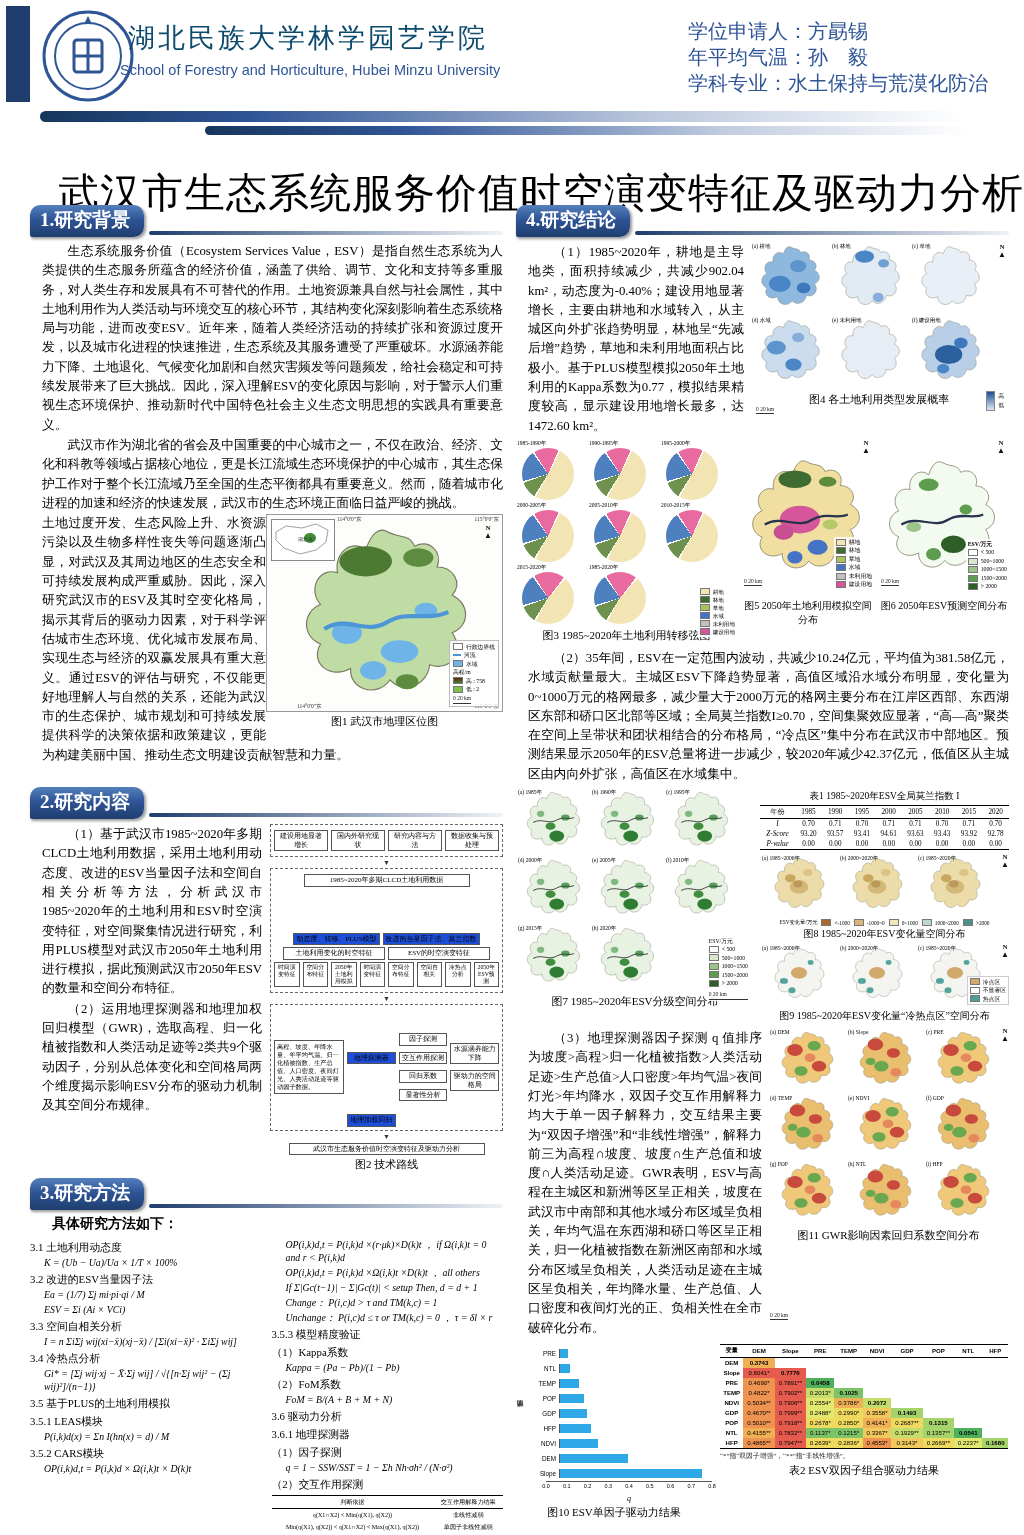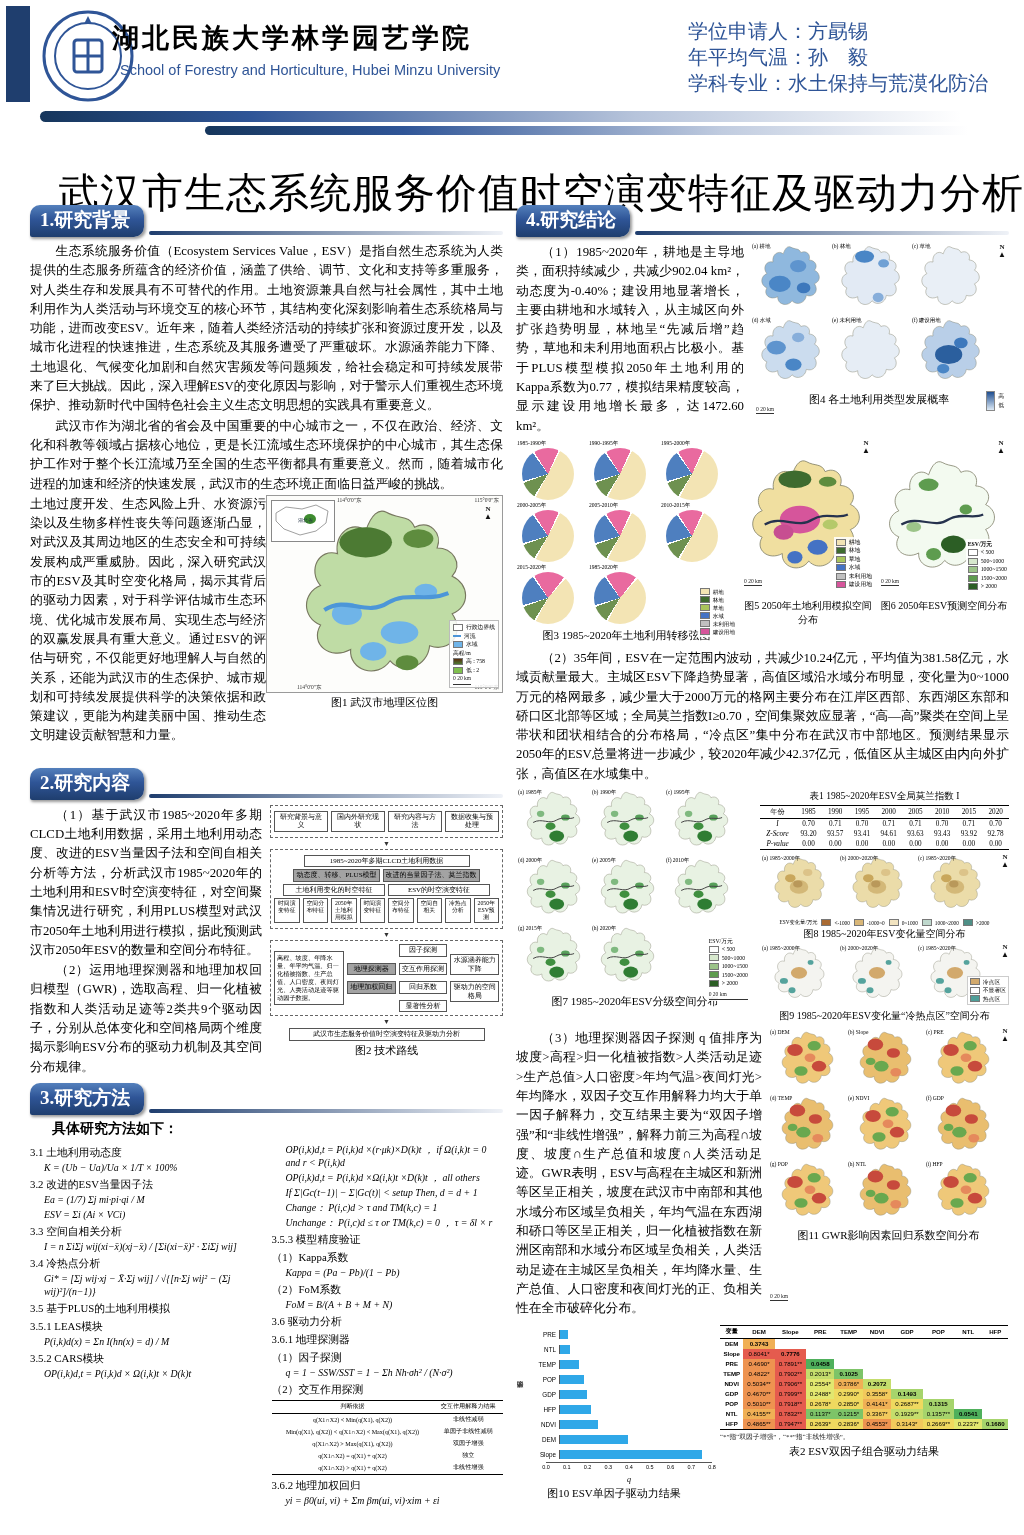--- a/index.html
+++ b/index.html
@@ -1,38 +1,38 @@
 <!DOCTYPE html>
 <html><head>
 <meta charset="utf-8">
 <style>
   html,body{margin:0;padding:0;background:#ffffff;}
   .page{position:relative;width:1024px;height:1535px;background:#fff;overflow:hidden;
         font-family:"Liberation Serif","DejaVu Serif",serif;color:#000;}
   
   .hdr-bar{position:absolute;left:6px;top:6px;width:24px;height:96px;background:#1F3E6E;}
   .logo{position:absolute;left:42px;top:10px;width:92px;height:92px;}
-  .uni-cn{position:absolute;left:112px;top:20px;font-size:27px;font-weight:bold;color:#000000;letter-spacing:3px;}
+  .uni-cn{position:absolute;left:128px;top:20px;font-size:27px;font-weight:normal;color:#0c4a6e;letter-spacing:3px;}
   .uni-en{position:absolute;left:120px;top:62px;font-size:14.5px;color:#2F5597;font-family:"Liberation Sans","DejaVu Sans",sans-serif;}
   .hdr-info{position:absolute;left:688px;top:18px;font-size:20px;color:#2F5597;line-height:26px;}
   .grad1{position:absolute;left:40px;top:111px;width:960px;height:11px;border-radius:6px;
          background:linear-gradient(90deg,#16365C 0%,#2F5597 22%,rgba(47,85,151,.35) 62%,rgba(47,85,151,0) 96%);}
   .grad2{position:absolute;left:205px;top:126px;width:795px;height:9px;border-radius:5px;
          background:linear-gradient(90deg,#16365C 0%,#2F5597 25%,rgba(47,85,151,.30) 65%,rgba(47,85,151,0) 96%);}
   .main-title{position:absolute;left:0;top:139px;width:100%;text-align:right;font-size:41px;font-weight:normal;letter-spacing:1px;}
   
   .col-left{position:absolute;left:30px;top:205px;width:473px;}
   .col-right{position:absolute;left:516px;top:205px;width:493px;}
   .sechead{display:flex;align-items:flex-end;margin:0 0 5px 0;}
   .badge{display:inline-block;padding:2px 14px 4px 10px;color:#fff;font-weight:bold;font-size:19px;
          background:linear-gradient(180deg,#5480BC 0%,#2F5597 45%,#1F3E6E 100%);
          border-radius:10px 10px 10px 2px;box-shadow:1.5px 2px 3px rgba(0,0,0,.4);}
   .rule{flex:1;height:4px;margin:0 0 2px 5px;border-radius:2px;
         background:linear-gradient(90deg,#1F3E6E,rgba(47,85,151,.08));}
-  .body{font-size:12.8px;line-height:19.3px;text-align:justify;text-indent:2em;margin:1px 0 0 0;}
+  .body{font-size:12.8px;line-height:19.3px;text-align:justify;text-indent:2em;margin:1px 0 0 12px;}
   .noindent{text-indent:0;}
   .cap{font-size:11px;text-align:center;margin-top:2px;}
   .smallcap{font-size:10px;text-align:center;margin-top:1px;}
   
   .fig1{float:right;width:237px;margin:0 0 2px 8px;position:relative;}
   .fig1 .mapbox{position:relative;width:235px;height:196px;border:1px solid #9a9a9a;background:#fdfdfb;}
   .axlab{position:absolute;font-size:5.5px;color:#333;}
   .f1-inset{position:absolute;left:4px;top:4px;width:62px;height:40px;border:1px solid #888;background:#fff;}
   .f1-inset-lab{position:absolute;left:26px;top:16px;font-size:5px;color:#234;}
   .f1-legend{position:absolute;right:3px;bottom:4px;font-size:5.8px;line-height:8.5px;background:rgba(255,255,255,.85);padding:2px 3px;border:0.5px solid #bbb;}
@@ -41,21 +41,21 @@
   .north{position:absolute;font-size:7px;font-weight:bold;text-align:center;line-height:7px;color:#111;}
   .north:after{content:"▲";display:block;font-size:8px;line-height:8px;}
   .scaletxt{position:absolute;font-size:5.5px;color:#222;border-bottom:1px solid #333;padding-bottom:1px;}
   
   .s2row{display:flex;gap:8px;}
   .s2text{width:232px;}
   .flow{width:233px;font-size:7px;}
   .fgroup{border:1px dashed #666;padding:3px;margin-bottom:3px;}
   .frow{display:flex;gap:3px;justify-content:center;margin:2px 0;}
   .fbox{border:1px solid #555;background:#fff;padding:1px 2px;text-align:center;line-height:8.5px;}
-  .fgray{background:#a3a3a3;}
+  .fgray{background:#1d4ed8;margin-top:44px;}
   .farrow{text-align:center;font-size:7px;line-height:7px;color:#333;margin:1px 0;}
   .leafbox{width:26px;font-size:5.8px;line-height:7px;padding:1px;}
   .flow-mid{display:flex;gap:3px;align-items:center;}
   .factors{width:64px;font-size:6.2px;line-height:8px;text-align:left;padding:2px;}
   .midcol{display:flex;flex-direction:column;gap:6px;flex:1;}
   
   .m-intro{font-size:14px;font-weight:bold;margin:4px 0 4px 22px;}
   .mcols{display:flex;gap:10px;}
   .mcol{width:236px;}
   .m-h{font-size:10.8px;margin:4px 0 1px 0;}
@@ -216,21 +216,21 @@
       <span class="rule"></span>
     </div>
     <div class="s2row">
       <div class="s2text">
         <p class="body">（1）基于武汉市1985~2020年多期CLCD土地利用数据，采用土地利用动态度、改进的ESV当量因子法和空间自相关分析等方法，分析武汉市1985~2020年的土地利用和ESV时空演变特征，对空间聚集情况进行研究，利用PLUS模型对武汉市2050年土地利用进行模拟，据此预测武汉市2050年ESV的数量和空间分布特征。</p>
         <p class="body">（2）运用地理探测器和地理加权回归模型（GWR)，选取高程、归一化植被指数和人类活动足迹等2类共9个驱动因子，分别从总体变化和空间格局两个维度揭示影响ESV分布的驱动力机制及其空间分布规律。</p>
       </div>
       <div class="flow">
         <div class="fgroup">
           <div class="frow" id="flow-row1">
-              <span class="fbox" style="width:50px;">研究背景与意义</span>
+              <span class="fbox" style="width:50px;">建设用地显著增长</span>
               <span class="fbox" style="width:50px;">国内外研究现状</span>
               <span class="fbox" style="width:50px;">研究内容与方法</span>
               <span class="fbox" style="width:50px;">数据收集与预处理</span>
             </div>
         </div>
         <div class="farrow">▼</div>
         <div class="fgroup">
           <div class="frow">
               <span class="fbox" style="width:160px;">1985~2020年多期CLCD土地利用数据</span>
             </div>

